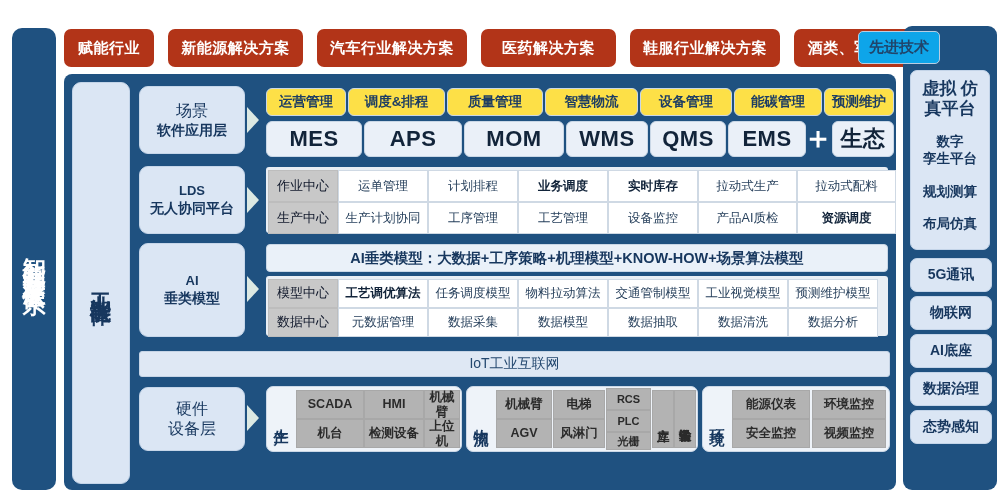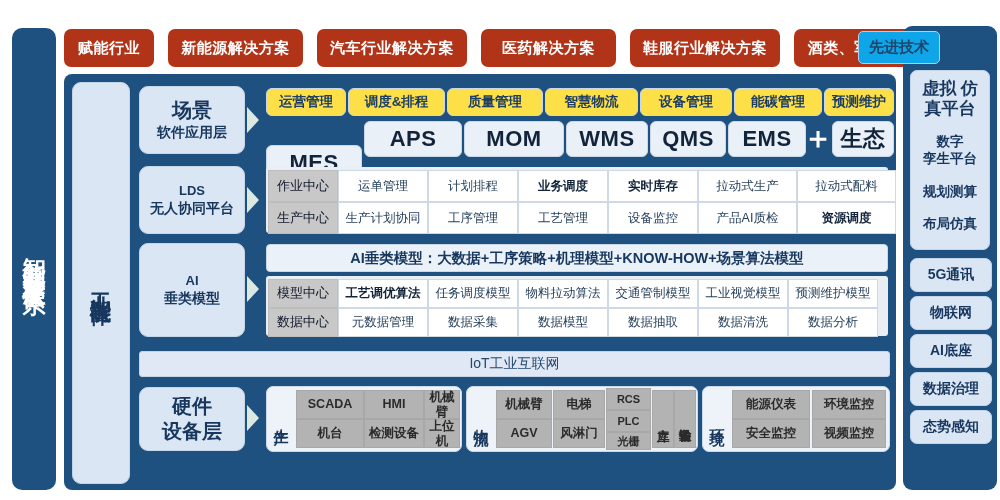--- a/index.html
+++ b/index.html
@@ -55,21 +55,21 @@
     writing-mode:vertical-rl;text-orientation:upright;
     color:#17375e;font-size:21px;font-weight:bold;letter-spacing:3px;line-height:1;
   }
 
   
   .layerbox{
     position:absolute;background:#dbe6f4;border:1px solid #c6d6e9;border-radius:9px;
     display:flex;flex-direction:column;align-items:center;justify-content:center;
     color:#17375e;text-align:center;
   }
-  .layerbox .l1{font-size:20px;font-weight:bold;line-height:1.25;}
+  .layerbox .l1{font-size:16px;font-weight:normal;line-height:1.25;}
   .layerbox .l2{font-size:14px;font-weight:bold;line-height:1.3;}
   .layerbox .big{font-size:13px;font-weight:bold;line-height:1.2;}
 
   .chev{position:absolute;width:16px;height:30px;}
   .chev svg{display:block;}
 
   
   .grp{position:absolute;background:#e9eef4;border-radius:3px;}
 
   .cell{
@@ -167,21 +167,21 @@
   <div id="scene-top">
       <div class="pill-top" style="left:266px;top:88px;width:78px;height:26px;">运营管理</div>
       <div class="pill-top" style="left:348px;top:88px;width:95px;height:26px;">调度&amp;排程</div>
       <div class="pill-top" style="left:447px;top:88px;width:94px;height:26px;">质量管理</div>
       <div class="pill-top" style="left:545px;top:88px;width:91px;height:26px;">智慧物流</div>
       <div class="pill-top" style="left:640px;top:88px;width:90px;height:26px;">设备管理</div>
       <div class="pill-top" style="left:734px;top:88px;width:86px;height:26px;">能碳管理</div>
       <div class="pill-top" style="left:824px;top:88px;width:68px;height:26px;">预测维护</div>
     </div>
   <div id="scene-big">
-      <div class="pill-big" style="left:266px;top:121px;width:94px;height:34px;margin-top:24px;">MES</div>
+      <div class="pill-big" style="left:266px;top:121px;width:94px;height:34px;">MES</div>
       <div class="pill-big" style="left:364px;top:121px;width:96px;height:34px;">APS</div>
       <div class="pill-big" style="left:464px;top:121px;width:98px;height:34px;">MOM</div>
       <div class="pill-big" style="left:566px;top:121px;width:80px;height:34px;">WMS</div>
       <div class="pill-big" style="left:650px;top:121px;width:74px;height:34px;">QMS</div>
       <div class="pill-big" style="left:728px;top:121px;width:76px;height:34px;">EMS</div>
       <div class="plus" style="left:806px;top:121px;width:24px;height:34px;">＋</div>
       <div class="pill-big" style="left:832px;top:121px;width:60px;height:34px;">生态</div>
     </div>
 
   <div class="layerbox" style="left:139px;top:166px;width:104px;height:66px;">

